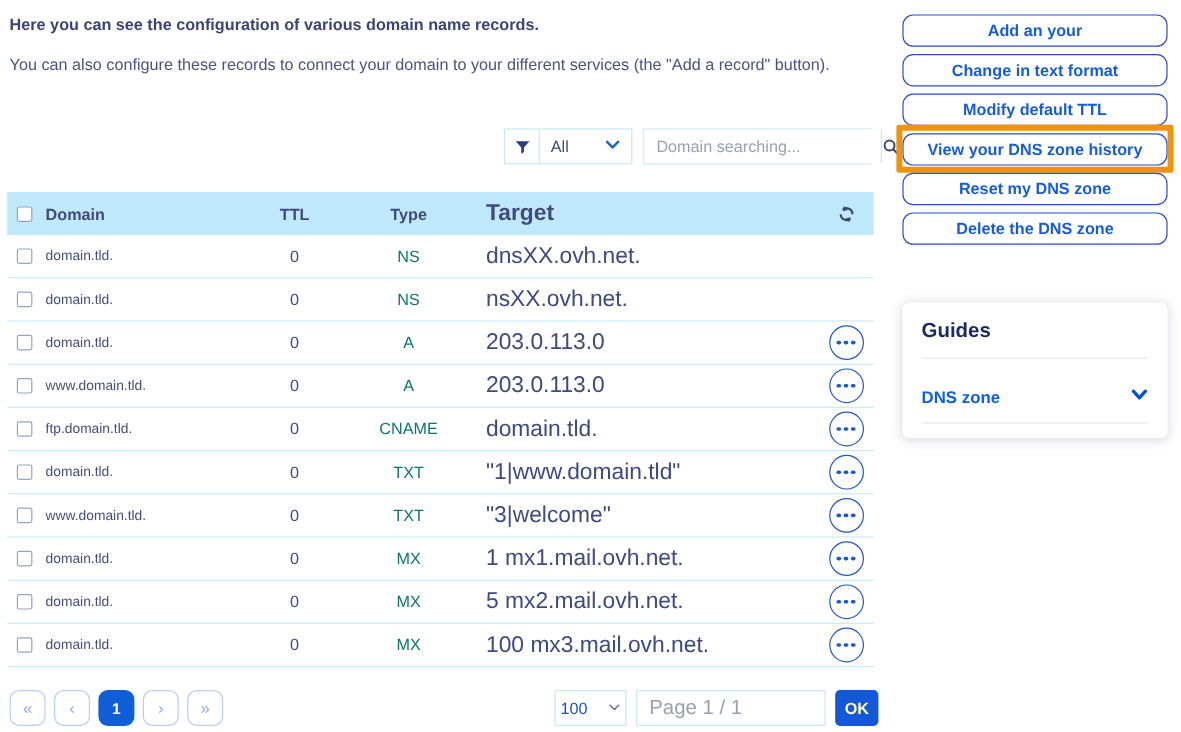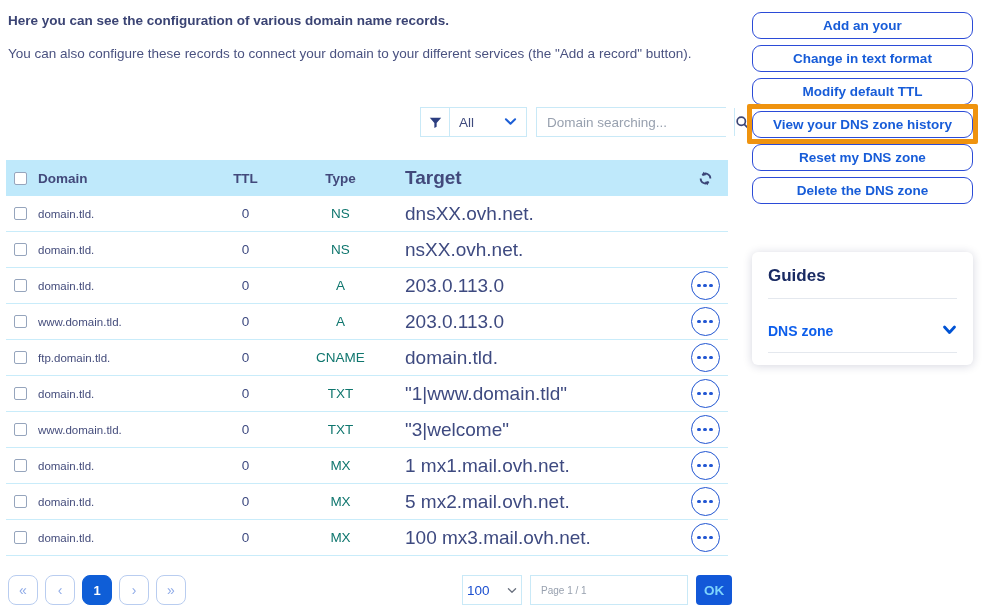--- a/index.html
+++ b/index.html
@@ -51,24 +51,24 @@
   .pager { left:8px; top:575px; display:flex; gap:7px; }
   .pbtn { width:30px; height:30px; border-radius:8px; border:1px solid #b9cdf0; background:#fff;
           color:#8fabe8; font-size:14px; display:flex; align-items:center; justify-content:center;
           cursor:pointer; font-family:inherit; }
   .pbtn.active { background:#0f5ed7; border-color:#0f5ed7; color:#fff; font-weight:700; font-size:13px; }
 
   .page-controls { left:462px; top:575px; display:flex; gap:8px; height:30px; }
   .size-select { width:60px; border:1px solid #c9e9f7; display:flex; align-items:center;
                  justify-content:space-between; padding:0 4px; cursor:pointer; background:#fff; }
   .size-select .val { font-size:13.5px; color:#1b4fd0; }
-  .page-input { width:158px; border:1px solid #c9e9f7; padding:0 10px; font-size:10px;
+  .page-input { width:158px; border:1px solid #c9e9f7; padding:0 10px; font-size:17px;
                 color:#414a74; outline:none; font-family:inherit; }
   .page-input::placeholder { color:#98a1af; }
-  .ok-btn { width:36px; border:none; border-radius:4px; background:#1258d8; color:#7dd3fc;
+  .ok-btn { width:36px; border:none; border-radius:4px; background:#1258d8; color:#fef9c3;
             font-weight:700; font-size:13.5px; cursor:pointer; font-family:inherit; }
 
   
   .side { left:752px; top:12px; width:221px; display:flex; flex-direction:column; gap:6px; }
   .side-btn-wrap { position:relative; }
   .side-btn { width:100%; height:27px; background:#fff; border:1px solid #2b4bd7; border-radius:9px;
               color:#175cd8; font-weight:700; font-size:13.5px; cursor:pointer; font-family:inherit; }
   .hl-frame { position:absolute; left:-5px; right:-5px; top:-7px; bottom:-6px;
               border:5px solid #ef930f; border-radius:2px; pointer-events:none; }
 

